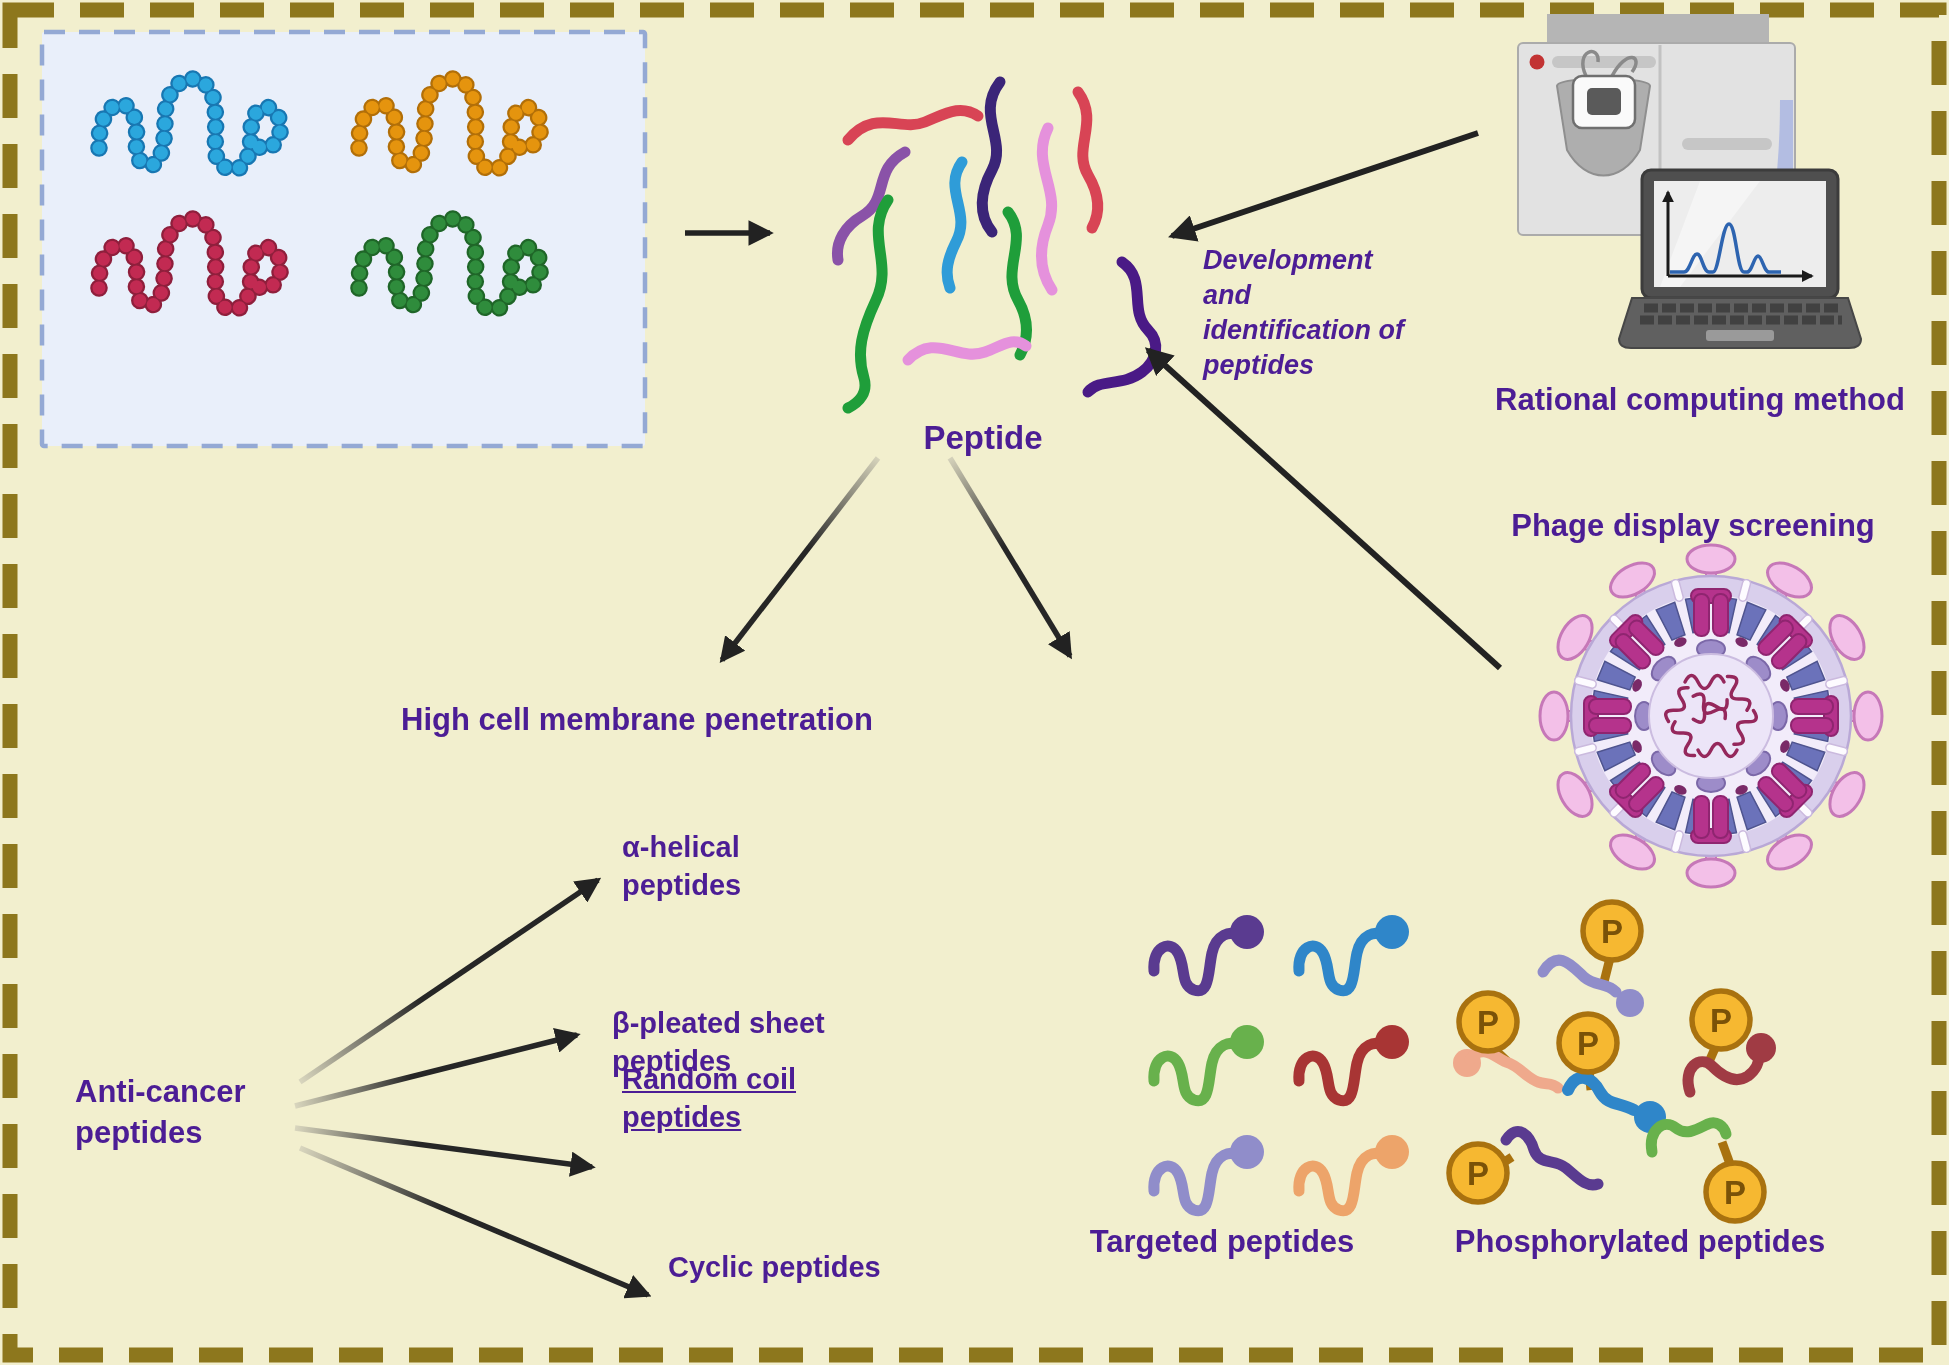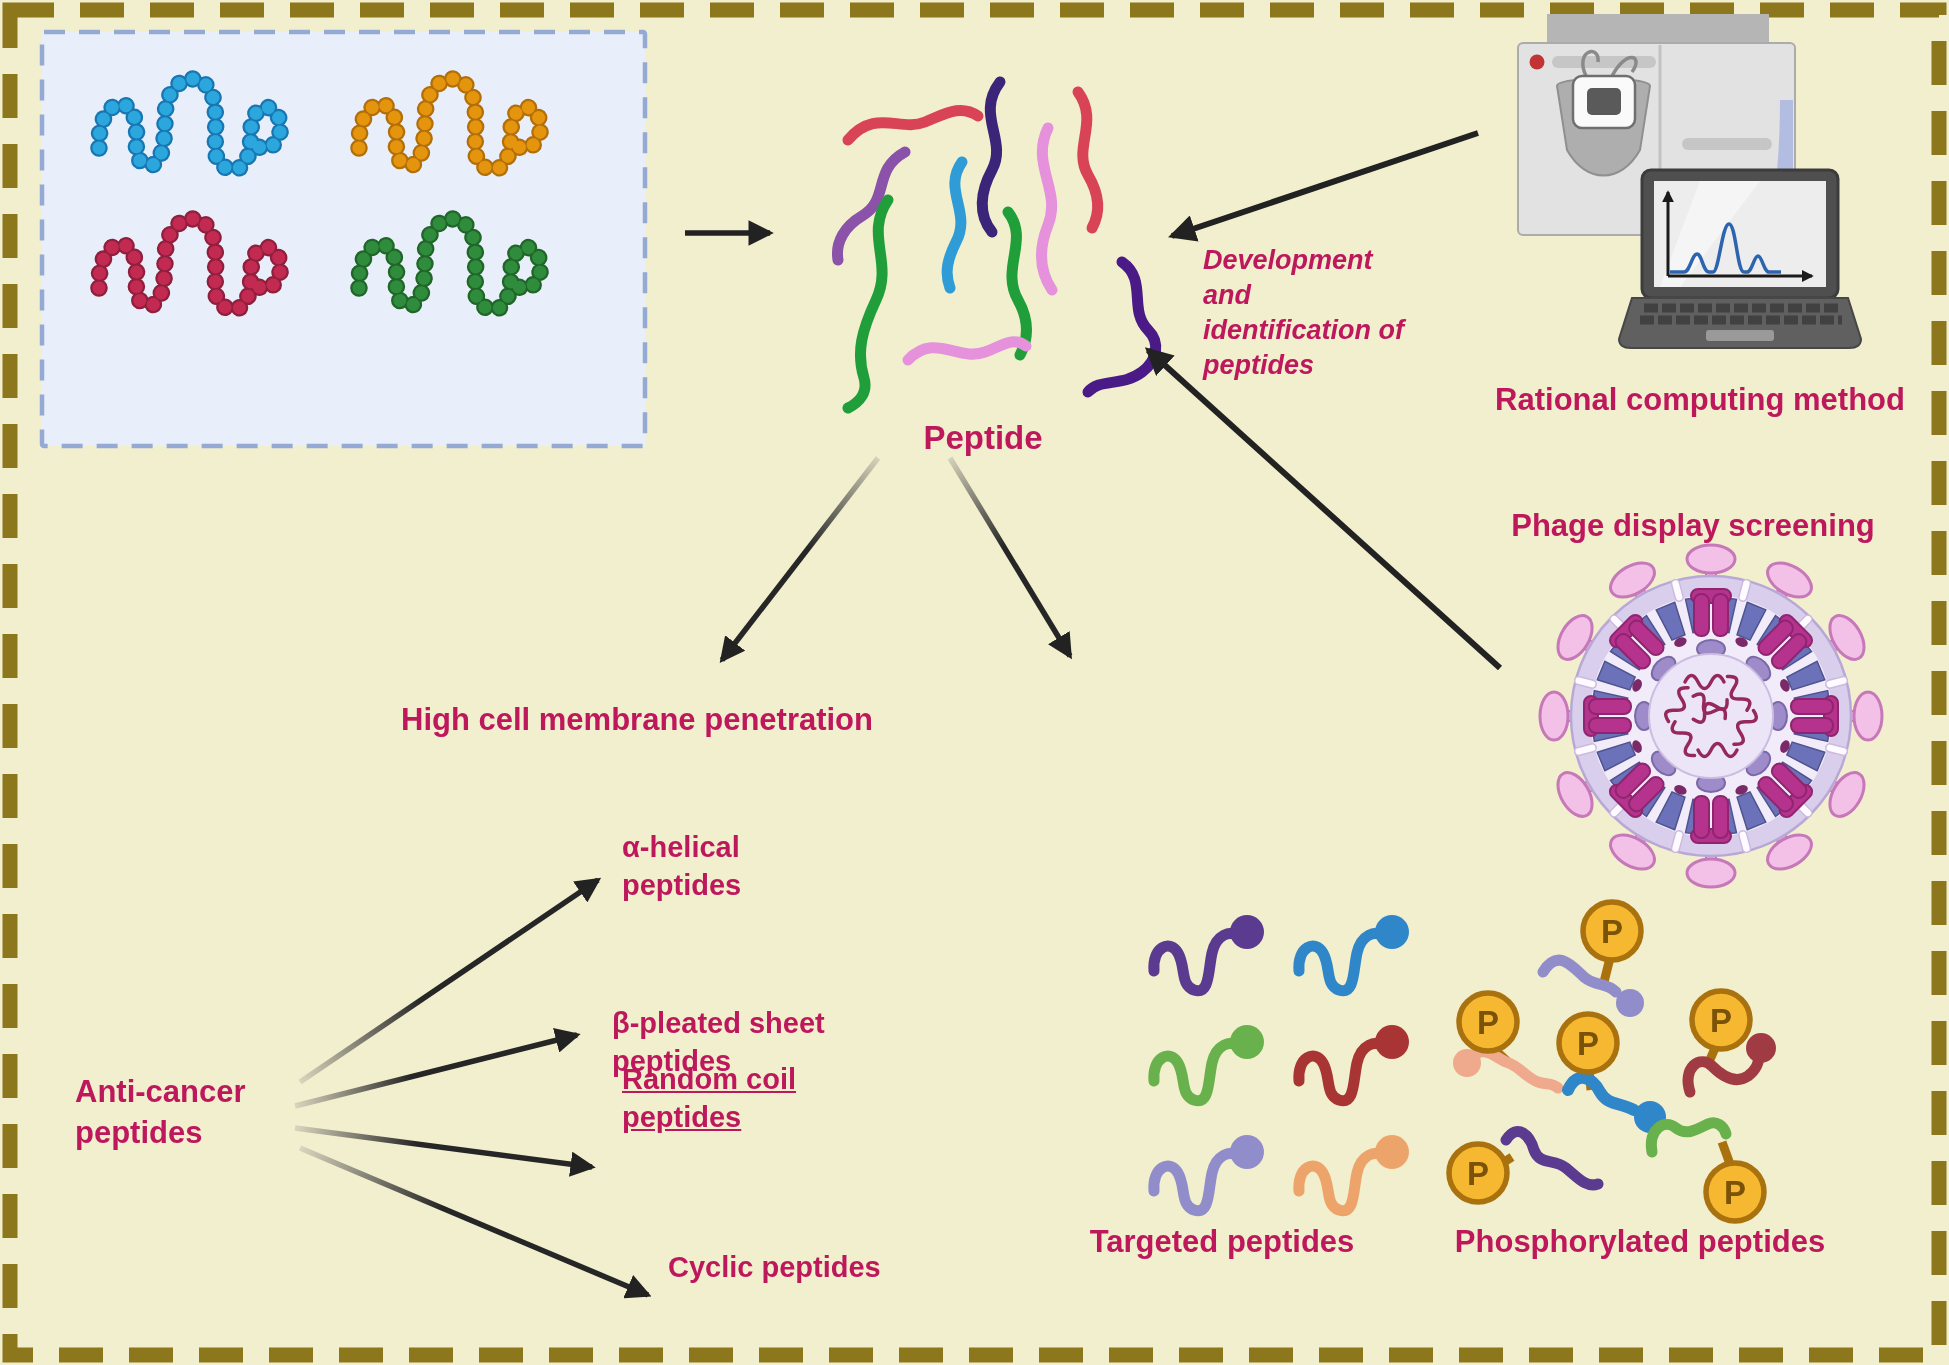--- a/index.html
+++ b/index.html
@@ -2,21 +2,21 @@
 <html><head>
 <meta charset="utf-8">
 <style>
   html,body{margin:0;padding:0;background:#ddd;}
   #fig{
     position:relative;width:1949px;height:1365px;overflow:hidden;
     background:#f2efce;font-family:"Liberation Sans",sans-serif;
   }
   #art{position:absolute;left:0;top:0;}
   .lbl{
-    position:absolute;color:#be185d;font-weight:700;font-size:31px;
+    position:absolute;color:#4c1d95;font-weight:700;font-size:31px;
     line-height:1.32;letter-spacing:0;
   }
   .ml{white-space:pre-line;}
   .ctr{transform:translateX(-50%);text-align:center;white-space:nowrap;}
   .italic{font-style:italic;font-size:27px;line-height:1.3;}
 </style>
 </head>
 <body>
 
 <div id="fig">

